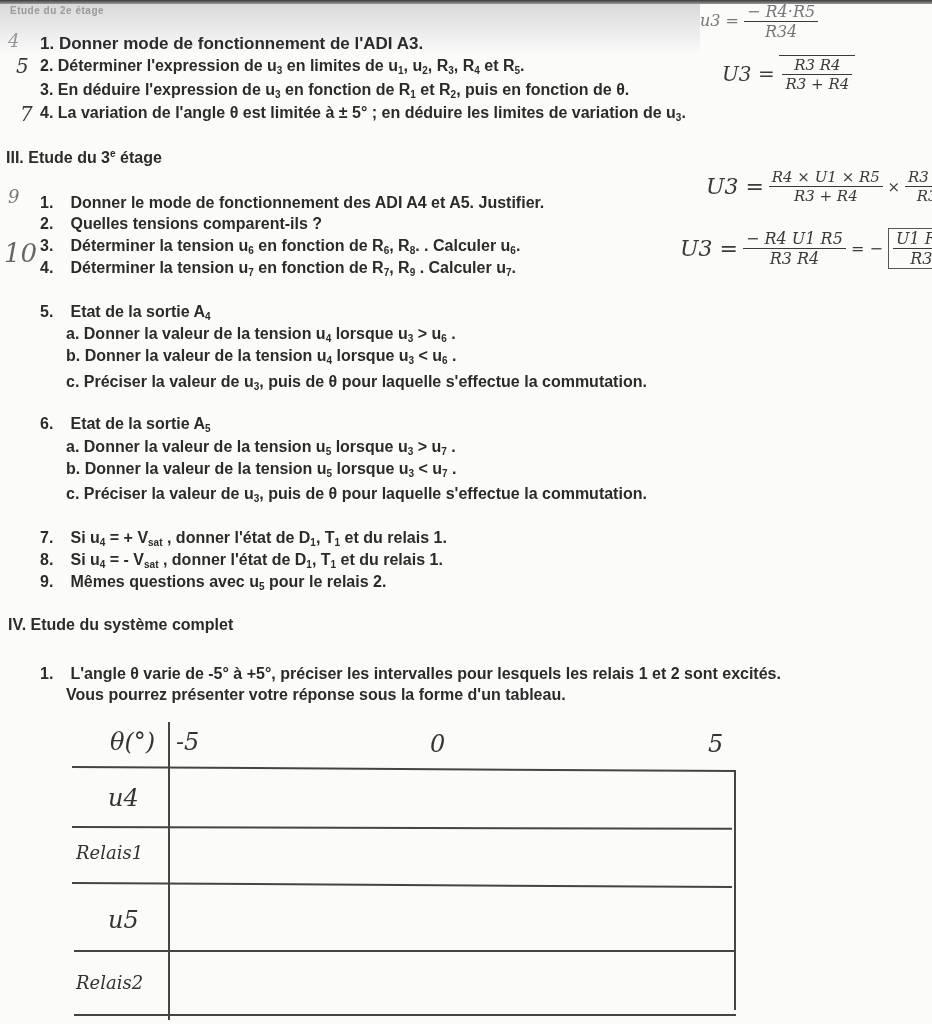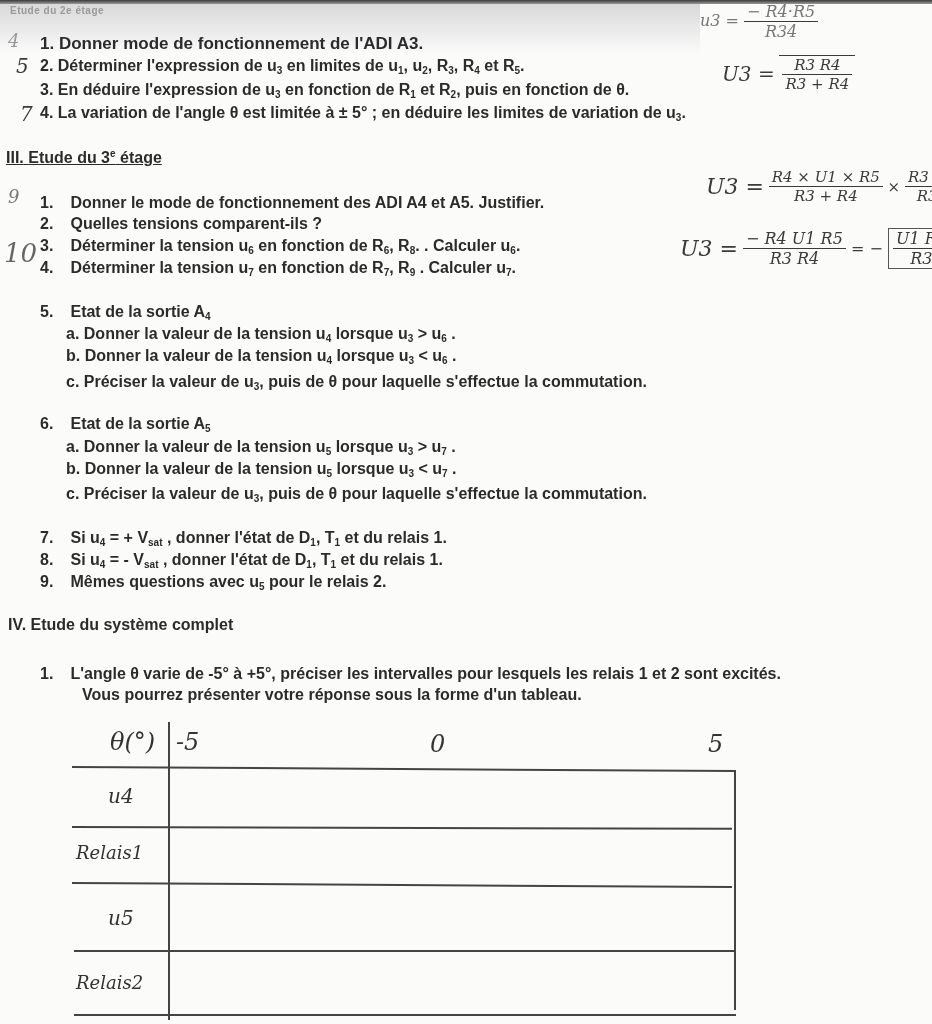--- a/index.html
+++ b/index.html
@@ -33,21 +33,21 @@
     color: #3a3a3a; white-space: nowrap;
   }
   .frac { display: inline-block; vertical-align: middle; text-align: center; }
   .frac .n { display: block; padding: 0 3px; }
   .frac .d { display: block; border-top: 1.5px solid #3a3a3a; padding: 0 3px; }
   .boxed { border: 1.5px solid #555; padding: 0 4px; }
   .table-wrap { position: absolute; left: 72px; top: 722px; width: 668px; height: 300px; }
   .tbl-line { position: absolute; background: #444; }
   .tbl-label {
     position: absolute; font-family: "DejaVu Serif", serif; font-style: italic;
-    font-size: 20px; color: #333; white-space: nowrap;
+    font-size: 24px; color: #333; white-space: nowrap;
   }
 </style>
 </head>
 <body>
 
 <div class="topbar"></div>
 <div class="topband"></div>
 <div class="faded-heading">Etude du 2e étage</div>
 
 <div>
@@ -88,21 +88,21 @@
   <span class="frac">
     <span class="d">
       <span class="frac">
         <span class="n">R3 R4</span>
         <span class="d">R3 + R4</span>
       </span>
     </span>
   </span>
 </div>
 
-<div class="line heading" style="left:6px;top:148px;text-decoration:underline;">
+<div class="line heading" style="left:6px;top:148px;">
   <span>III.</span>
   <span>Etude du 3</span><sup>e</sup><span> étage</span>
 </div>
 
 <div class="hand" style="left:8px;top:186px;font-size:18px;color:#777;">9</div>
 <div class="hand" style="left:4px;top:238px;font-size:26px;color:#666;">10</div>
 
 <div class="line" style="left:40px;top:193px;">
   <span class="num" style="width:26px;">1.</span>
   <span>Donner le mode de fonctionnement des ADI A4 et A5. Justifier.</span>
@@ -192,21 +192,21 @@
 <div class="line" style="left:40px;top:572px;">
   <span class="num" style="width:26px;">9.</span>
   <span class="rich"><span>Mêmes questions avec u</span><sub>5</sub><span> pour le relais 2.</span></span>
 </div>
 
 <div class="line heading" style="left:8px;top:615px;">IV.  Etude du système complet</div>
 <div class="line" style="left:40px;top:664px;">
   <span class="num" style="width:26px;">1.</span>
   <span>L'angle θ  varie de -5° à +5°, préciser les intervalles pour lesquels les relais 1 et 2 sont excités.</span>
 </div>
-<div class="line" style="left:66px;top:685px;margin-left:16px;">Vous pourrez présenter votre réponse sous la forme d'un tableau.</div>
+<div class="line" style="left:66px;top:685px;">Vous pourrez présenter votre réponse sous la forme d'un tableau.</div>
 
 <div class="table-wrap">
   <div class="tbl-line" style="left:96px;top:0;width:2px;height:298px;"></div>
   <div class="tbl-line" style="left:662px;top:48px;width:2px;height:240px;"></div>
   <div class="tbl-line" style="left:0;top:44px;width:664px;height:2px;transform:rotate(0.35deg);transform-origin:left;"></div>
   <div class="tbl-line" style="left:0;top:104px;width:660px;height:2px;transform:rotate(0.15deg);transform-origin:left;"></div>
   <div class="tbl-line" style="left:0;top:160px;width:660px;height:2px;transform:rotate(0.35deg);transform-origin:left;"></div>
   <div class="tbl-line" style="left:2px;top:228px;width:660px;height:2px;"></div>
   <div class="tbl-line" style="left:2px;top:292px;width:662px;height:2px;"></div>
 

